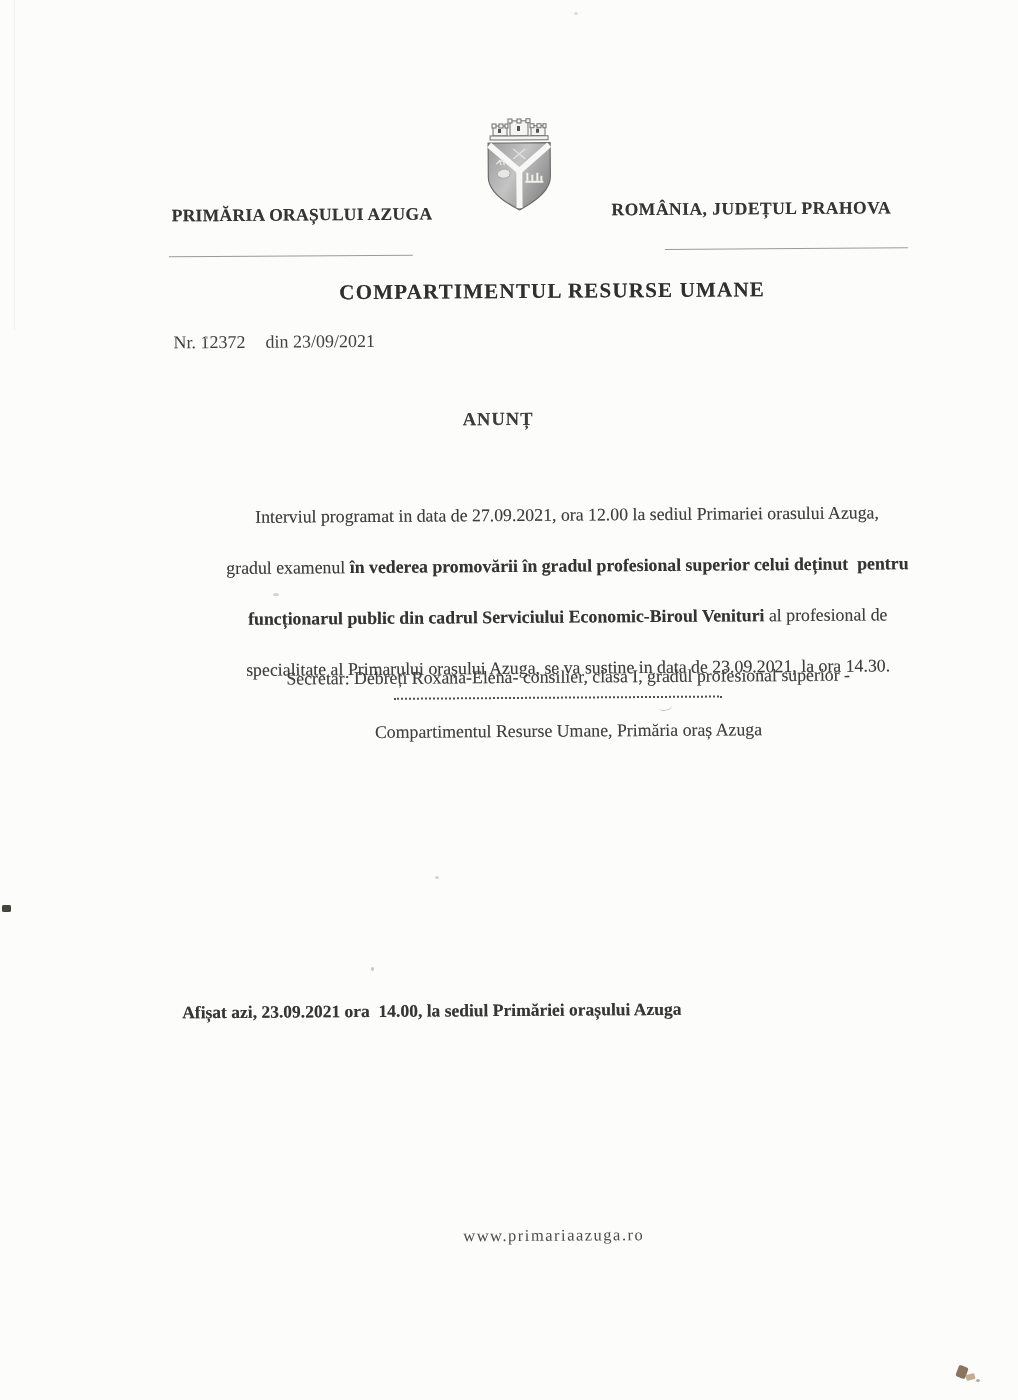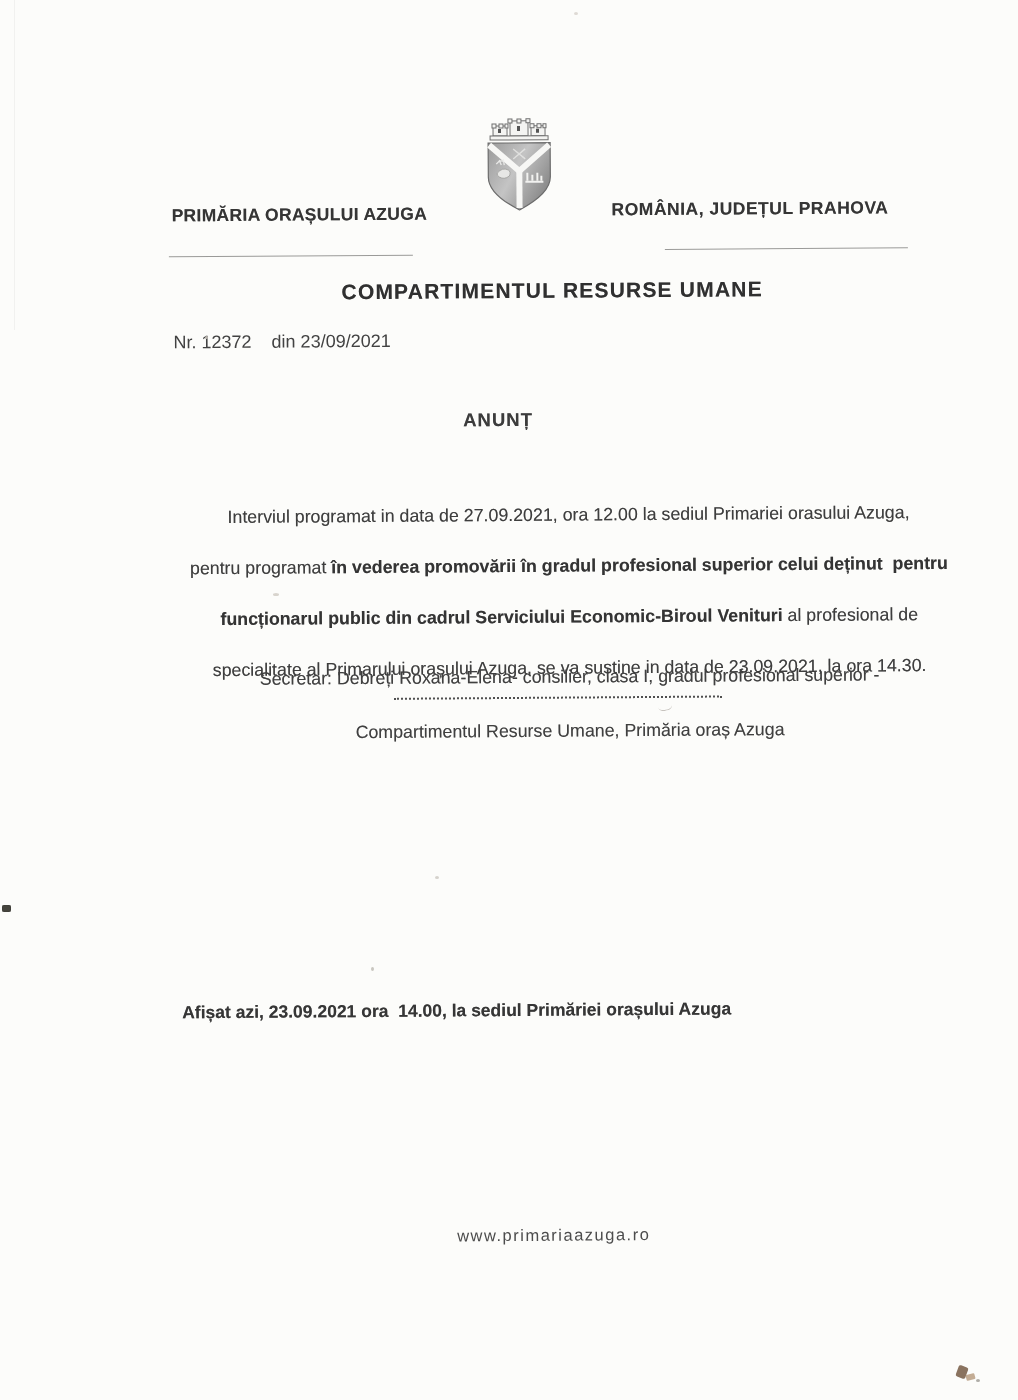--- a/index.html
+++ b/index.html
@@ -1,21 +1,21 @@
 <!DOCTYPE html>
 <html><head>
 <meta charset="utf-8">
 <style>
   html,body{margin:0;padding:0;background:#e9e9e7;}
   .page{
     position:relative;
     width:1018px;height:1400px;
     background:#fcfcfa;
     overflow:hidden;
-    font-family:Liberation Sans, sans-serif;
+    font-family:Liberation Serif, serif;
     color:#3a3a3a;
   }
   .content{
     position:absolute;inset:0;
     transform:rotate(-0.4deg);
     transform-origin:509px 700px;
   }
   .abs{position:absolute;}
   .hdr{
     font-size:17.5px;font-weight:bold;letter-spacing:0.3px;color:#353535;
@@ -140,21 +140,21 @@
     <div class="abs nr-line">
       <span>Nr. 12372</span><span class="nr-date">din 23/09/2021</span>
     </div>
 
     <div class="abs anunt-wrap">
       <span class="anunt">ANUNȚ</span>
     </div>
 
     <div class="abs para">
       <span><span>Interviul programat in data de 27.09.2021, ora 12.00 la sediul Primariei orasului Azuga,</span></span><br>
-      <span><span>pentru programat </span><span class="b">în vederea promovării în gradul profesional superior celui deținut  pentru</span></span><br>
+      <span><span>gradul examenul </span><span class="b">în vederea promovării în gradul profesional superior celui deținut  pentru</span></span><br>
       <span><span class="b">funcționarul public din cadrul Serviciului Economic-Biroul Venituri</span><span> al profesional de</span></span><br>
       <span><span>specialitate al Primarului orașului Azuga, se va sustine in data de 23.09.2021, la ora 14.30.</span></span>
     </div>
 
     <div class="abs secretary">
       <span>Secretar: Debreți Roxana-Elena- consilier, clasa I, gradul profesional superior -</span><br>
       <span>Compartimentul Resurse Umane, Primăria oraș Azuga</span>
     </div>
 
     <div class="abs dotted-sep"></div>

